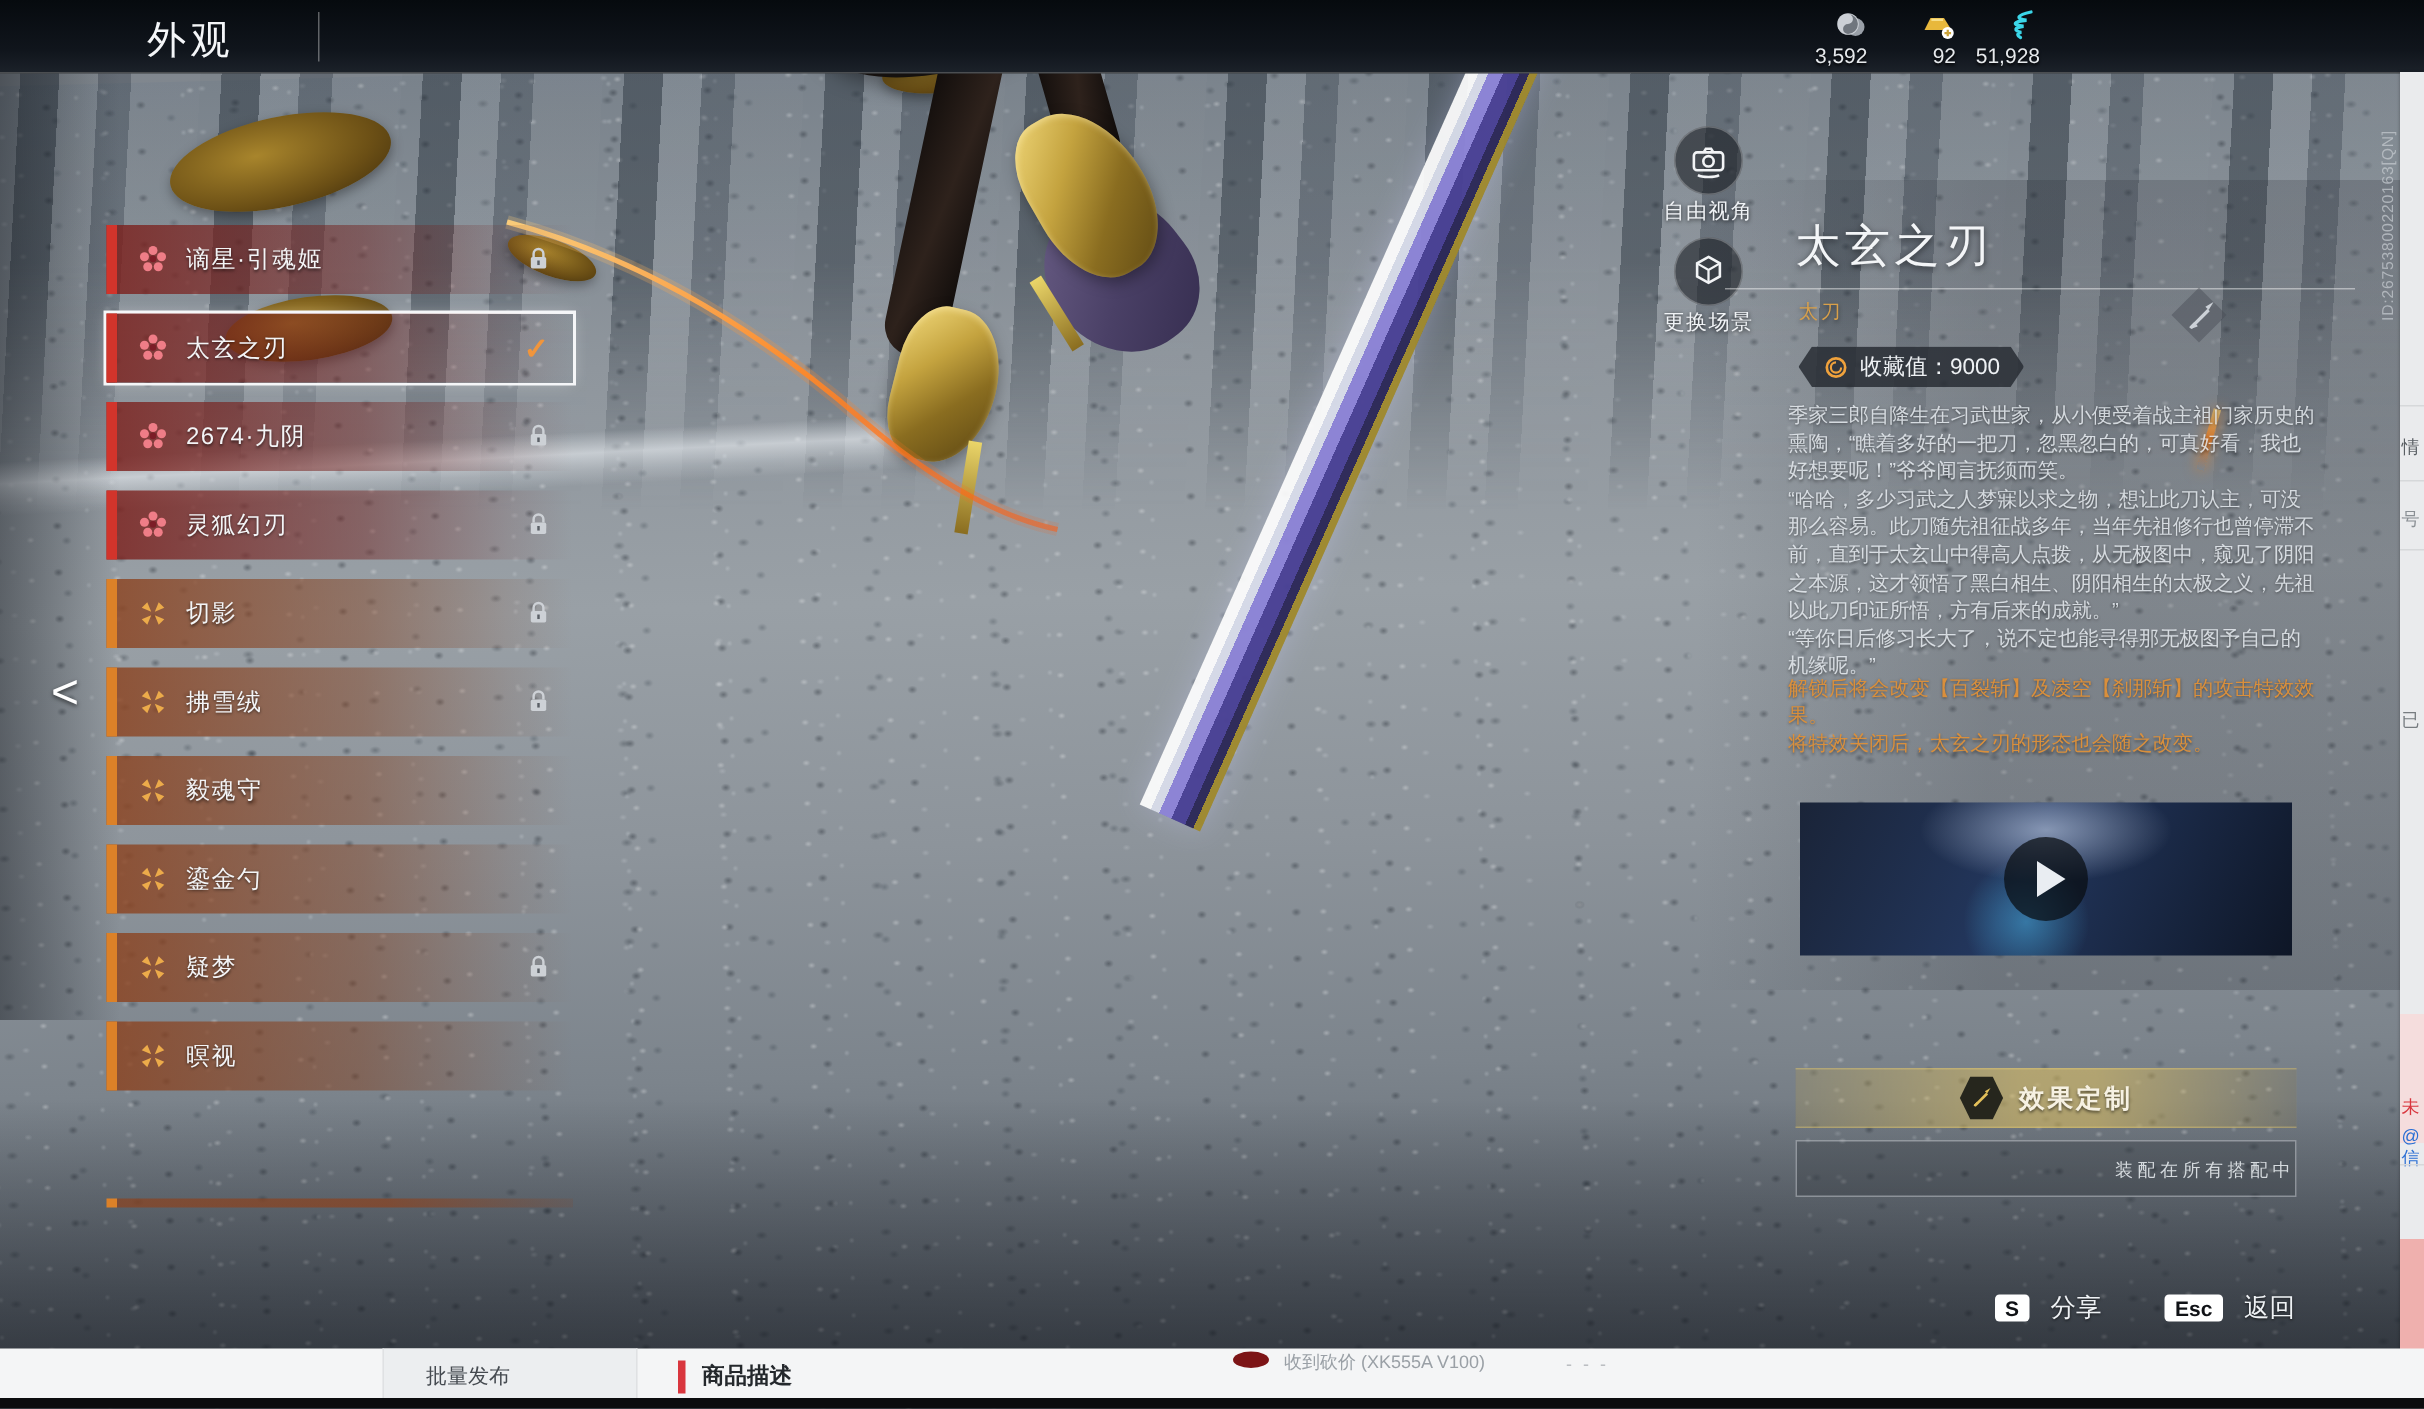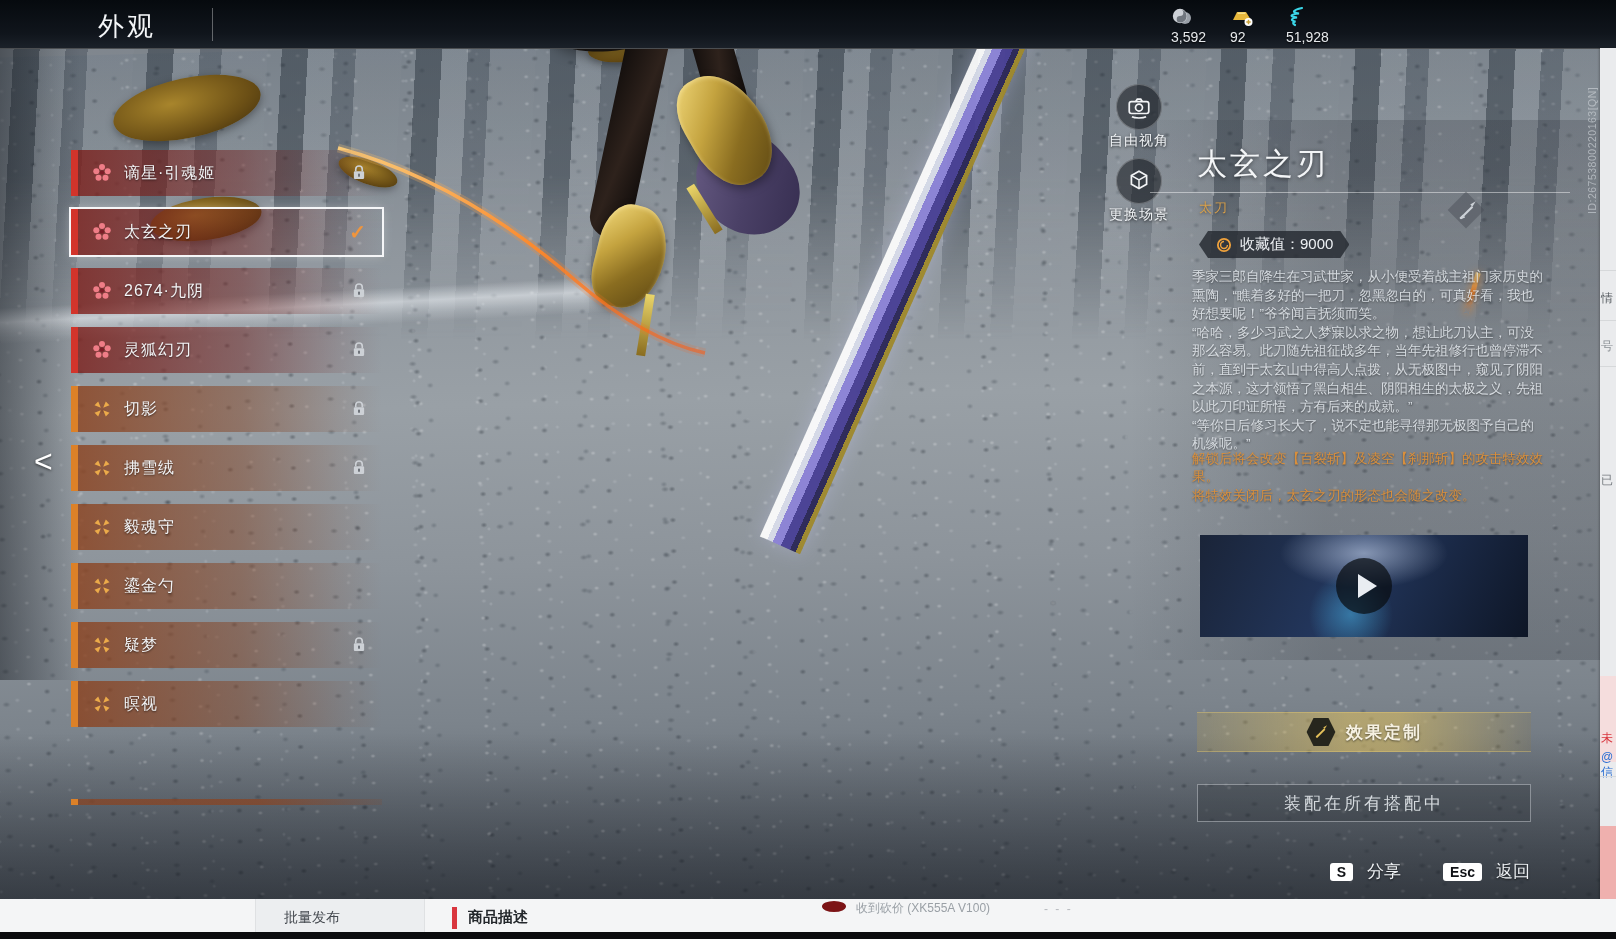--- a/index.html
+++ b/index.html
@@ -52,21 +52,21 @@
     box-shadow:0 0 20px rgba(205,210,255,.3);}
   .spark{position:absolute;left:1470px;top:272px;width:5px;height:42px;transform:rotate(16deg);
     background:linear-gradient(#ffd27a,#ff8a2a,rgba(255,120,30,0));box-shadow:0 0 9px rgba(255,150,50,.8);}
 
   
   .topbar{position:absolute;left:0;top:0;width:1616px;height:48px;
     background:linear-gradient(180deg,#060a0e,#10151c 70%,#1b2129);
     border-bottom:1px solid rgba(255,255,255,.28);}
   .page-title{position:absolute;left:66px;top:9px;font-size:26px;color:#f4f6f8;letter-spacing:3px;margin-left:32px;}
   .title-div{position:absolute;left:212px;top:8px;width:1px;height:33px;background:rgba(255,255,255,.35);}
-  .cur{position:absolute;top:6px;width:74px;text-align:left;color:#e6e9ec;font-size:14px;}
+  .cur{position:absolute;top:6px;width:74px;text-align:right;color:#e6e9ec;font-size:14px;}
   .cur .ic{height:22px;line-height:22px;}
   .cur .val{margin-top:1px;text-shadow:0 1px 2px #000;}
 
   
   .skin-list{position:absolute;left:71px;top:150px;width:311px;display:flex;flex-direction:column;gap:13px;}
   .skin-item{position:relative;height:46px;display:flex;align-items:center;padding-left:21px;cursor:pointer;}
   .skin-item::before{content:"";position:absolute;left:0;top:0;width:7px;height:100%;}
   .skin-item.red{background:linear-gradient(90deg,rgba(124,31,27,.82),rgba(114,31,27,.46) 55%,rgba(110,32,28,.12) 86%,transparent);}
   .skin-item.red::before{background:#d2342b;}
   .skin-item.orange{background:linear-gradient(90deg,rgba(140,66,30,.82),rgba(132,64,30,.46) 55%,rgba(128,62,30,.12) 86%,transparent);}
@@ -123,23 +123,23 @@
     background:rgba(8,12,16,.72);}
   .play::after{content:"";position:absolute;left:22px;top:16px;border-left:19px solid #e9edf2;
     border-top:12px solid transparent;border-bottom:12px solid transparent;}
   .customize{position:absolute;left:1197px;top:712px;width:334px;height:38px;display:flex;align-items:center;
     justify-content:center;gap:10px;cursor:pointer;color:#f6f1e2;font-size:17px;font-weight:bold;letter-spacing:2px;
     background:linear-gradient(90deg,rgba(198,164,66,.2),rgba(224,192,94,.55) 45%,rgba(224,192,94,.55) 60%,rgba(150,120,45,.15));
     border-top:1px solid rgba(232,204,116,.4);border-bottom:1px solid rgba(232,204,116,.4);
     text-shadow:0 1px 2px rgba(0,0,0,.5);}
   .hexa{width:30px;height:30px;background:#26261d;display:flex;align-items:center;justify-content:center;
     clip-path:polygon(25% 3%,75% 3%,98% 50%,75% 97%,25% 97%,2% 50%);}
-  .equipped{position:absolute;left:1197px;top:760px;width:334px;height:38px;line-height:38px;text-align:center;
-    color:#d5dade;font-size:17px;letter-spacing:3px;background:rgba(28,32,38,.22);
-    border:1px solid rgba(205,210,216,.5);box-sizing:border-box;cursor:pointer;margin-top:24px;}
+  .equipped{position:absolute;left:1197px;top:760px;width:334px;height:38px;line-height:38px;text-align:right;
+    color:#d5dade;font-size:12px;letter-spacing:3px;background:rgba(28,32,38,.22);
+    border:1px solid rgba(205,210,216,.5);box-sizing:border-box;cursor:pointer;}
 
   
   .hints{position:absolute;right:86px;top:860px;display:flex;align-items:center;gap:14px;
     color:#eef1f4;font-size:17px;text-shadow:0 1px 2px rgba(0,0,0,.7);}
   .keycap{background:#fff;color:#101216;font-size:14px;font-weight:bold;border-radius:3px;
     padding:1px 7px;text-shadow:none;}
 
   
   .winstrip{position:absolute;left:0;top:899px;width:1616px;height:33px;background:#f4f5f6;}
   .tabzone{position:absolute;left:255px;top:0;width:168px;height:33px;background:#eceef0;

